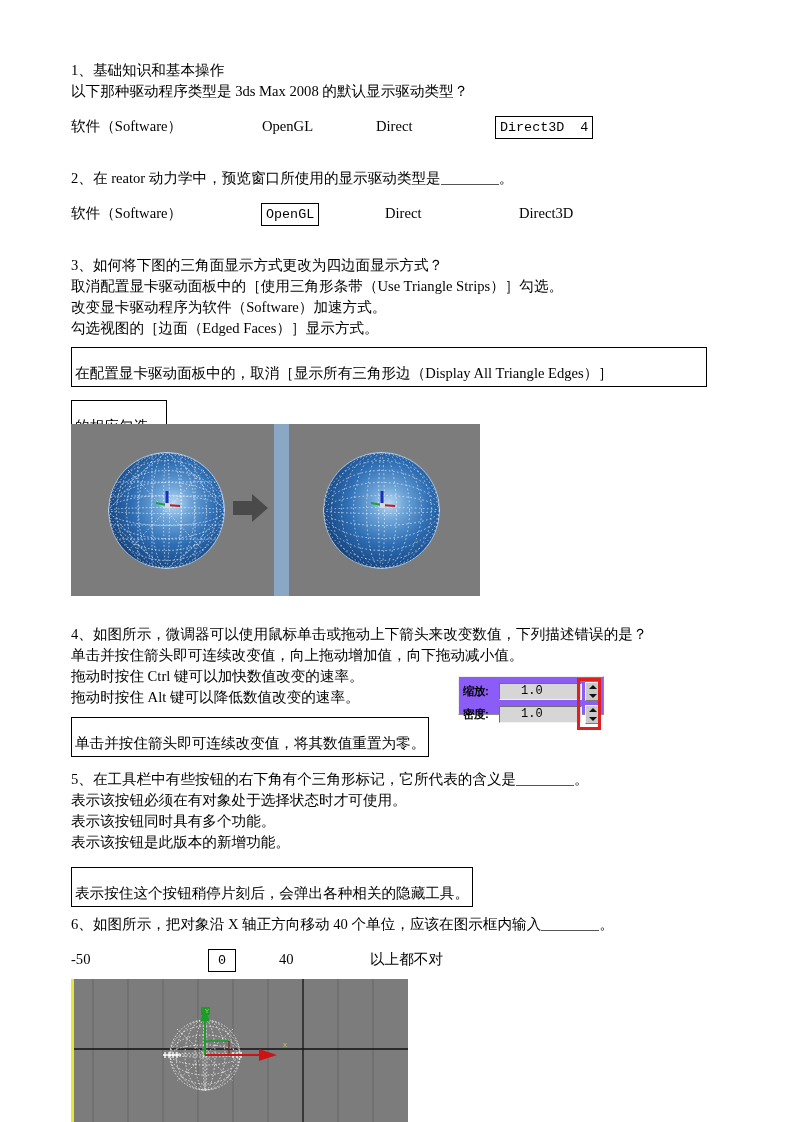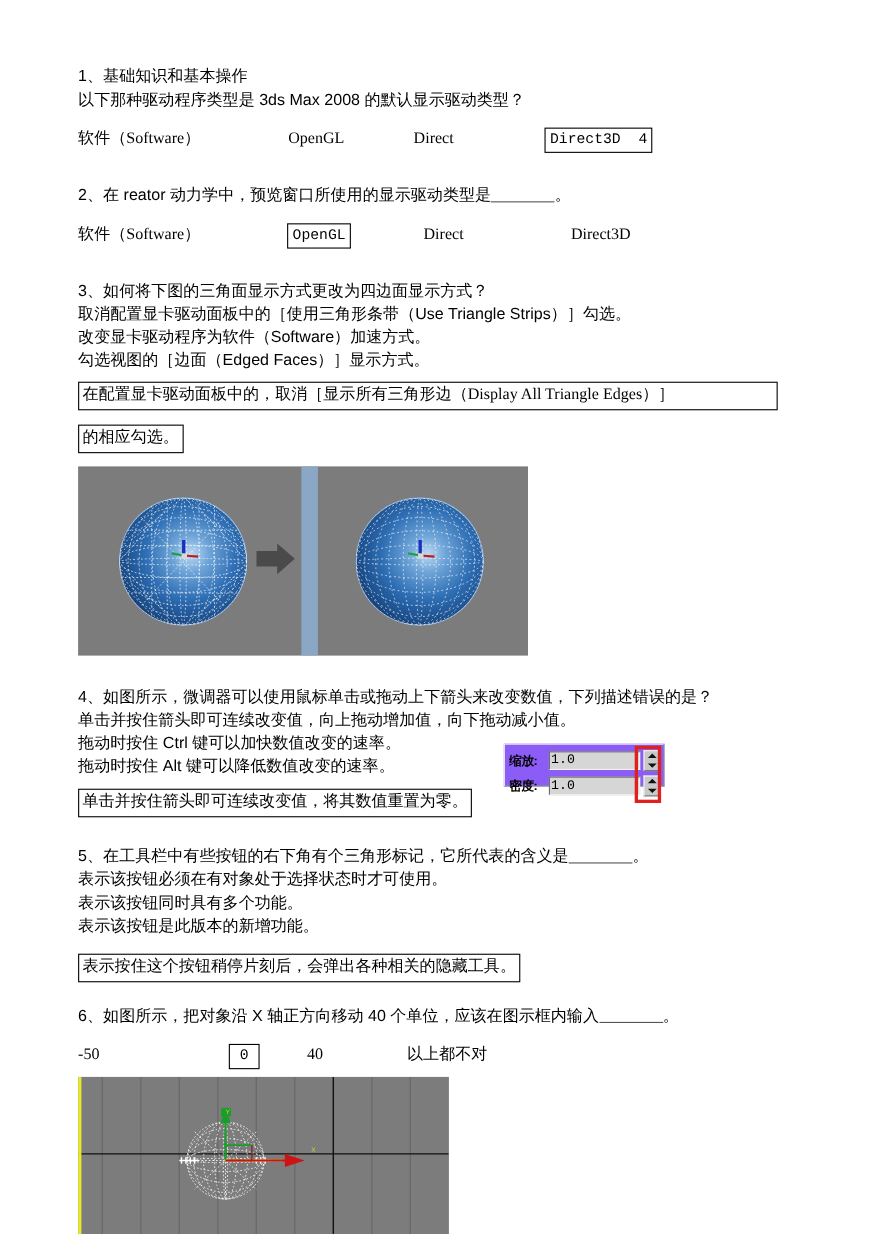--- a/index.html
+++ b/index.html
@@ -30,21 +30,21 @@
 
   .q-block { margin-bottom: 0px; }
 
   .line {
     font-size: 14.6px;
     line-height: 21px;
     white-space: pre;
     letter-spacing: 0px;
   }
   .line.cjk {
-    font-family: Liberation Sans, sans-serif;
+    font-family: Liberation Serif, serif;
   }
 
   .spacer-sm { height: 12px; }
   .spacer-lg { height: 30px; }
 
   
   .options {
     position: relative;
     height: 24px;
     font-size: 14.6px;
@@ -63,21 +63,21 @@
     border: 1.3px solid #000;
     padding: 1px 4px 1px 4px;
     display: inline-block;
     line-height: 19px;
   }
 
   
   .answer-box {
     border: 1.3px solid #000;
     display: inline-block;
-    padding: 1px 3px 2px 3px;
+    padding: 15px 3px 2px 3px;
     font-size: 14.6px;
     line-height: 21px;
     white-space: pre;
   }
   .answer-box.wide { display: block; }
 
   .underline-blank {
     display: inline-block;
     border-bottom: 1.2px solid #555;
     width: 58px;
@@ -160,21 +160,21 @@
     height: 17px;
     background: #d6d6d6;
     border-top: 1.3px solid #6f6f6f;
     border-left: 1.3px solid #6f6f6f;
     border-right: 1px solid #f2f2f2;
     border-bottom: 1px solid #f2f2f2;
     box-sizing: border-box;
     font-family: "Liberation Mono", "DejaVu Sans Mono", monospace;
     font-size: 12px;
     line-height: 15px;
-    padding-left: 1px;
+    padding-left: 21px;
     color: #000;
     margin-right: 3px;
   }
   .spin-arrows {
     position: relative;
     width: 15px;
     height: 19px;
     background: #c9c9c9;
     border-top: 1px solid #f2f2f2;
     border-left: 1px solid #f2f2f2;

